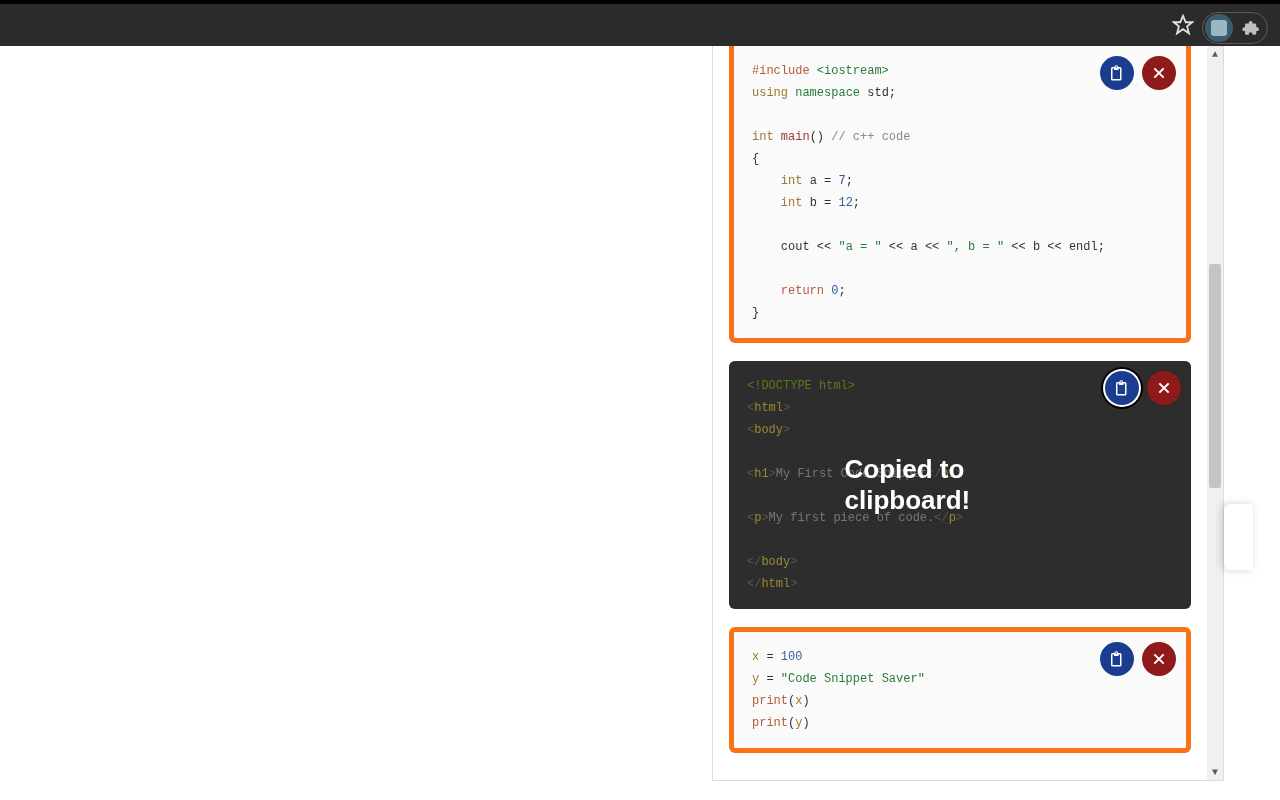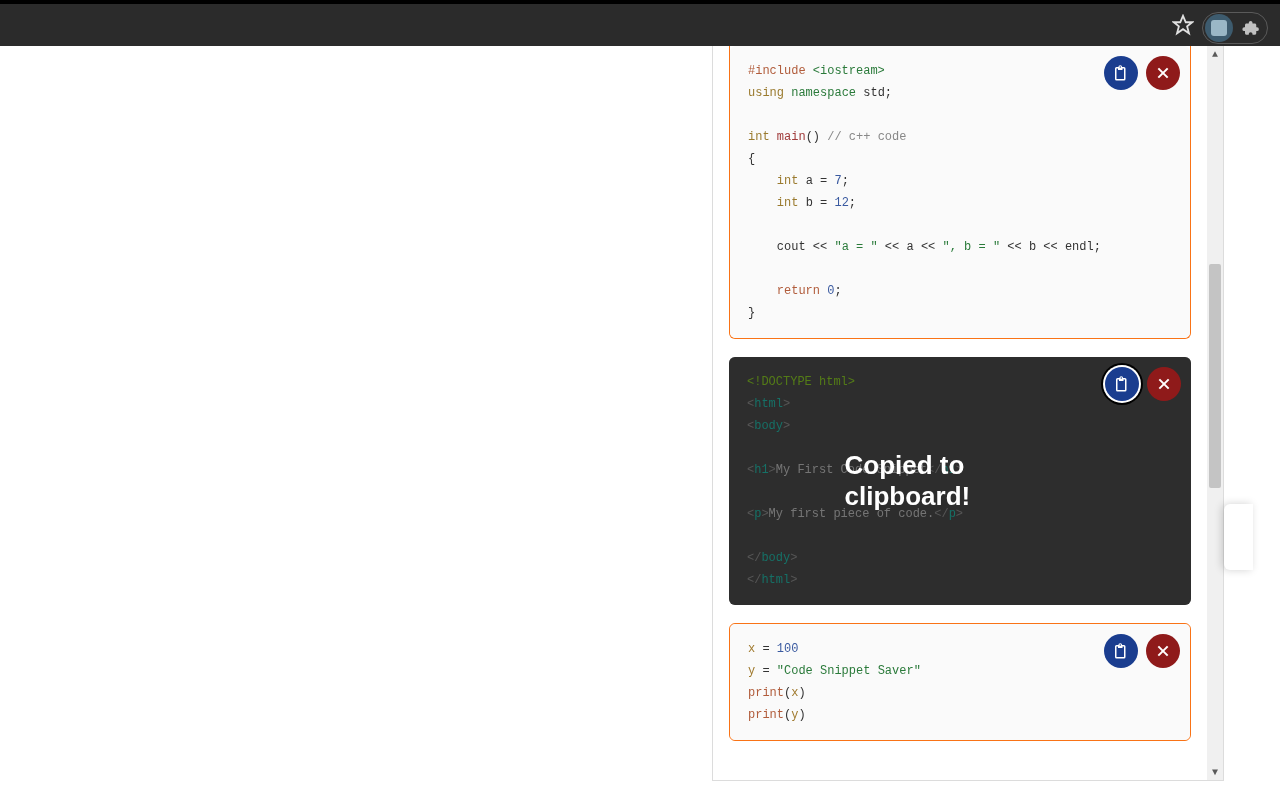--- a/index.html
+++ b/index.html
@@ -88,21 +88,21 @@
   position:absolute;
   left:2px; width:12px;
   background:#c4c4c4;
   top: 218px;
   height: 224px;
   border-radius:2px;
 }
 
 .snippet {
   position: relative;
-  border: 1px solid #f97316;
+  border: 5px solid #f97316;
   border-radius: 6px;
   margin-top: 0;
   margin-bottom: 18px;
 }
 .snippet:first-child { border-top-left-radius: 0; border-top-right-radius:0; border-top:none; margin-top:0;}
 .snippet-body {
   padding: 14px 18px;
   background: #fafafa;
   border-radius: 6px;
   font-size: 12px;
@@ -166,21 +166,21 @@
 .func { color:#a03a3a; } 
 .punct { color:#333; }
 .num { color:#3a5aa0; }
 .comment { color:#888; }
 .str { color:#2a7a3a; }
 .var { color:#a07a2e; }
 .py-func{ color:#b15c3b;}
 
 
 .tagb { color:#888; } 
-.tagn { color:#14b8a6; } 
+.tagn { color:#fde047; } 
 .doct { color:#84cc16; }
 .textc { color:#c0c0c0;margin-top:8px; }
 
 
 .tooltip-tab {
   position:absolute;
   right: 27px;
   top: 504px;
   width: 29px;
   height: 66px;

